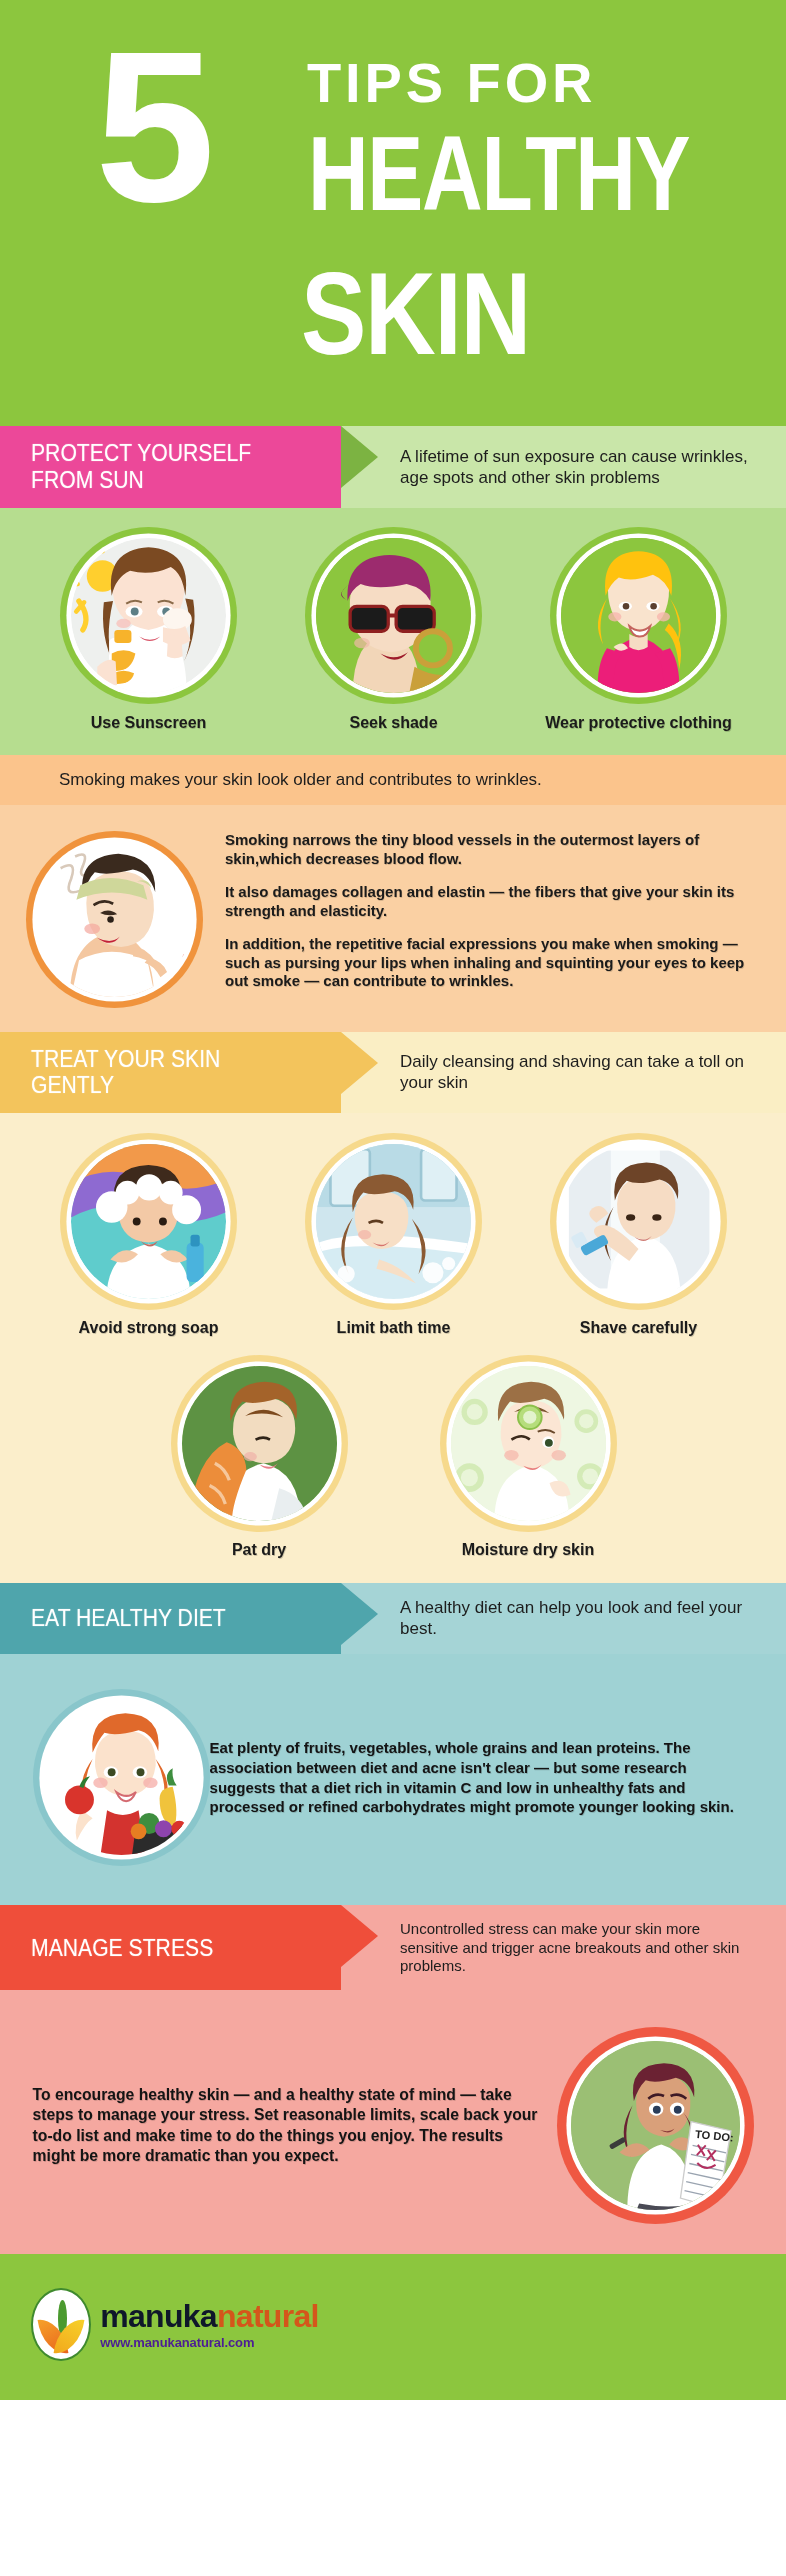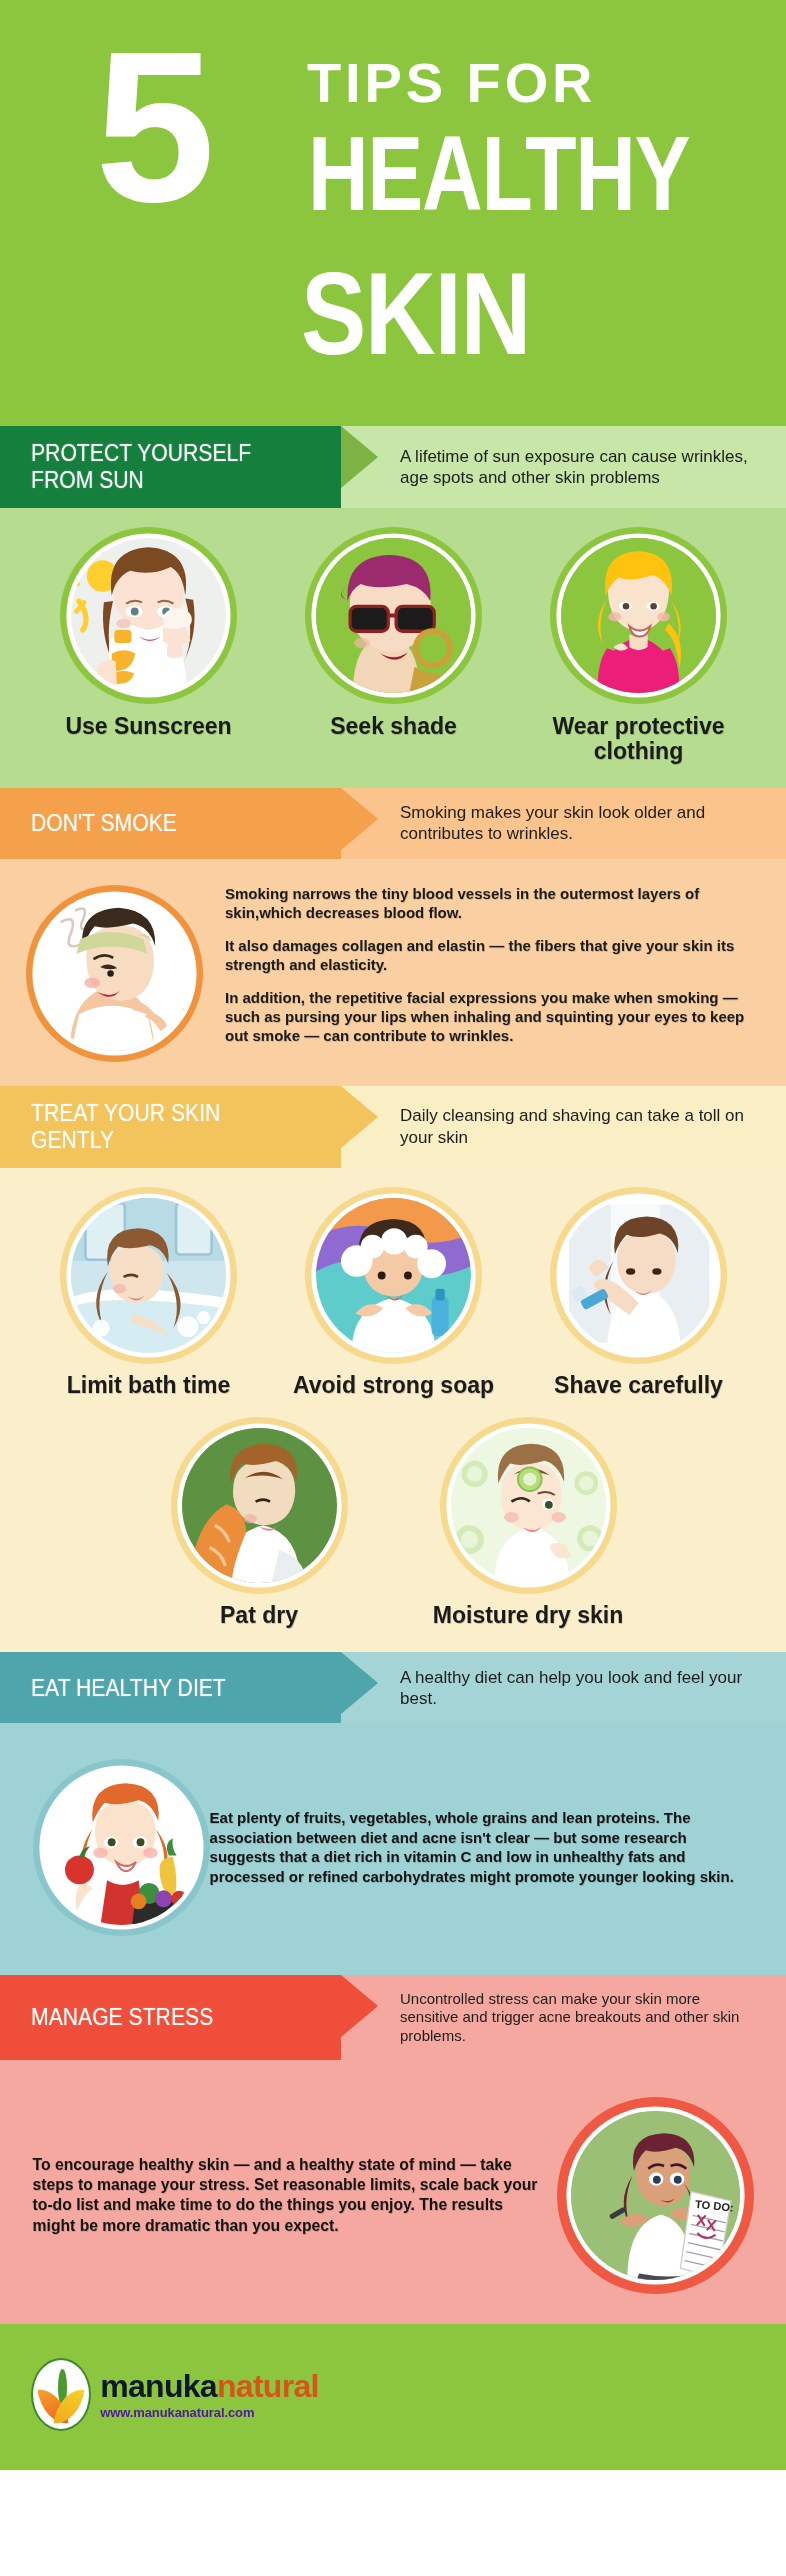--- a/index.html
+++ b/index.html
@@ -92,21 +92,21 @@
     padding: 14.4px 26px 14.4px 59px;
     display: flex;
     align-items: center;
     font-size: 17px;
     line-height: 1.25;
     color: #1d1d1d;
     font-weight: normal;
   }
 
   
-  .sec-sun .banner-tag { background: #15803d; color: #7cb342; }
+  .sec-sun .banner-tag { background: #ec4899; color: #7cb342; }
   .sec-sun .banner-desc { background: #c9e6a9; }
   .sec-sun .body { background: #b6dd8f; }
 
   .sec-smoke .banner-tag { background: #f5a04b; color: #f5a04b; }
   .sec-smoke .banner-desc { background: #fbc48c; }
   .sec-smoke .body { background: #fad0a3; }
 
   .sec-gentle .banner-tag { background: #f3c45c; color: #f3c45c; }
   .sec-gentle .banner-desc { background: #faeec4; }
   .sec-gentle .body { background: #fbeecb; }
@@ -120,21 +120,21 @@
   .sec-stress .body { background: #f5a8a0; }
   .sec-stress .banner-desc { font-size: 15px; }
 
   
   .body { padding: 19.7px 26px 23.6px 26px; }
 
   .tiles { display: flex; justify-content: space-around; align-items: flex-start; }
   .tile { width: 210px; text-align: center; }
   .tile-caption {
     margin-top: 9.2px;
-    font-size: 23px;
+    font-size: 16px;
     font-weight: bold;
     color: #1b1b1b;
     line-height: 1.1;
     text-shadow: 0.7px 0.7px 0 rgba(0,0,0,0.18);
   }
 
   
   .circle {
     width: 177px; height: 177px;
     border-radius: 50%;
@@ -359,23 +359,20 @@
           </div>
           <div class="tile-caption">Wear protective clothing</div>
         </div>
 
       </div>
     </div>
   </div>
 
   <div class="section sec-smoke">
     <div class="banner">
-      <div class="banner-tag">
-        <span class="banner-tag-text">DON'T SMOKE</span>
-      </div>
       <div class="banner-desc">Smoking makes your skin look older and contributes to wrinkles.</div>
     </div>
     <div class="body">
       <div class="smoke-row">
         <div class="circle ring-orange" style="flex:0 0 177px;">
           <div class="circle-inner bg-white">
             <svg width="155" height="155" viewBox="0 0 236 236" aria-hidden="true">
               <circle cx="118" cy="118" r="118" fill="#ffffff"></circle>
               <path d="M36 40 q26-14 16 16 q-12 28 14 18" stroke="#d8c9ba" stroke-width="4" fill="none"></path>
               <path d="M58 22 q22-10 12 14 q-10 22 14 12" stroke="#d8c9ba" stroke-width="4" fill="none"></path>
@@ -411,47 +408,20 @@
       <div class="banner-tag">
         <span class="banner-tag-text">TREAT YOUR SKIN GENTLY</span>
       </div>
       <div class="banner-desc">Daily cleansing and shaving can take a toll on your skin</div>
     </div>
     <div class="body">
 
       <div class="tiles">
         <div class="tile">
           <div class="circle ring-yellow">
-            <div class="circle-inner bg-sky">
-              <svg width="155" height="155" viewBox="0 0 236 236" aria-hidden="true">
-                <circle cx="118" cy="118" r="118" fill="#cfe6ee"></circle>
-                <rect x="0" y="0" width="236" height="96" fill="#b9dbe6"></rect>
-                <rect x="22" y="8" width="60" height="86" rx="6" fill="#dff0f5" stroke="#9cc6d4" stroke-width="4"></rect>
-                <rect x="160" y="8" width="54" height="78" rx="6" fill="#dff0f5" stroke="#9cc6d4" stroke-width="4"></rect>
-                <path d="M0 152 q60-26 236 0 v84 h-236z" fill="#ffffff"></path>
-                <path d="M0 166 q60-22 236 2 v68 h-236z" fill="#d6ecf3"></path>
-                <path d="M60 122 q-8-48 40-50 q46 2 40 48 q-6 38-40 40 q-34-2-40-38z" fill="#f7dfc6"></path>
-                <path d="M56 104 q-8-56 46-58 q52 2 46 54 q-8-24-28-28 q-32 8-48 2 q-10 10-16 30z" fill="#8b5a33"></path>
-                <path d="M56 112 q-22 46-6 86 q-26-42 6-86z" fill="#8b5a33"></path>
-                <path d="M146 114 q24 44 10 84 q26-42-10-84z" fill="#8b5a33"></path>
-                <path d="M80 120 q12-6 22 0" stroke="#5e3c20" stroke-width="4" fill="none"></path>
-                <path d="M86 150 q16 8 26-2 q-10 14-26 2z" fill="#d5736e"></path>
-                <ellipse cx="74" cy="138" rx="10" ry="7" fill="#f2b2a7" opacity="0.7"></ellipse>
-                <path d="M96 176 q34 10 56 36 q-34-16-60-22z" fill="#f7dfc6"></path>
-                <circle cx="178" cy="196" r="16" fill="#ffffff" opacity="0.9"></circle>
-                <circle cx="202" cy="182" r="10" fill="#ffffff" opacity="0.9"></circle>
-                <circle cx="46" cy="198" r="13" fill="#ffffff" opacity="0.9"></circle>
-              </svg>
-            </div>
-          </div>
-          <div class="tile-caption">Limit bath time</div>
-        </div>
-
-        <div class="tile">
-          <div class="circle ring-yellow">
             <div class="circle-inner bg-white">
               <svg width="155" height="155" viewBox="0 0 236 236" aria-hidden="true">
                 <circle cx="118" cy="118" r="118" fill="#ffffff"></circle>
                 <circle cx="118" cy="118" r="118" fill="#4ec6c6" opacity="0.9"></circle>
                 <path d="M0 0 h236 v70 q-60 28-120 0 q-58-26-116 6z" fill="#f2994a"></path>
                 <path d="M0 60 q58-32 116-6 q60 28 120 0 v50 q-62 28-120 2 q-58-26-116 6z" fill="#8e6ad1"></path>
                 <path d="M54 236 q0-70 64-84 q64 14 64 84z" fill="#ffffff"></path>
                 <path d="M72 108 q-6-52 46-54 q50 2 46 52 q-6 42-46 44 q-40-2-46-42z" fill="#f3c9a6"></path>
                 <path d="M66 92 q-8-58 52-60 q56 2 50 58 q-8-26-30-30 q-34 10-52 4 q-12 10-20 28z" fill="#3e2a1c"></path>
                 <circle cx="100" cy="118" r="6" fill="#2b1c12"></circle>
@@ -465,20 +435,47 @@
                   <circle cx="119" cy="66" r="20"></circle>
                 </g>
                 <path d="M60 176 q20-24 42-8 q-18 20-42 8z" fill="#f3c9a6"></path>
                 <path d="M178 176 q-20-24-42-8 q18 20 42 8z" fill="#f3c9a6"></path>
                 <rect x="176" y="150" width="26" height="60" rx="8" fill="#4ab3dd"></rect>
                 <rect x="182" y="138" width="14" height="18" rx="4" fill="#2d93c0"></rect>
               </svg>
             </div>
           </div>
           <div class="tile-caption">Avoid strong soap</div>
+        </div>
+
+        <div class="tile">
+          <div class="circle ring-yellow">
+            <div class="circle-inner bg-sky">
+              <svg width="155" height="155" viewBox="0 0 236 236" aria-hidden="true">
+                <circle cx="118" cy="118" r="118" fill="#cfe6ee"></circle>
+                <rect x="0" y="0" width="236" height="96" fill="#b9dbe6"></rect>
+                <rect x="22" y="8" width="60" height="86" rx="6" fill="#dff0f5" stroke="#9cc6d4" stroke-width="4"></rect>
+                <rect x="160" y="8" width="54" height="78" rx="6" fill="#dff0f5" stroke="#9cc6d4" stroke-width="4"></rect>
+                <path d="M0 152 q60-26 236 0 v84 h-236z" fill="#ffffff"></path>
+                <path d="M0 166 q60-22 236 2 v68 h-236z" fill="#d6ecf3"></path>
+                <path d="M60 122 q-8-48 40-50 q46 2 40 48 q-6 38-40 40 q-34-2-40-38z" fill="#f7dfc6"></path>
+                <path d="M56 104 q-8-56 46-58 q52 2 46 54 q-8-24-28-28 q-32 8-48 2 q-10 10-16 30z" fill="#8b5a33"></path>
+                <path d="M56 112 q-22 46-6 86 q-26-42 6-86z" fill="#8b5a33"></path>
+                <path d="M146 114 q24 44 10 84 q26-42-10-84z" fill="#8b5a33"></path>
+                <path d="M80 120 q12-6 22 0" stroke="#5e3c20" stroke-width="4" fill="none"></path>
+                <path d="M86 150 q16 8 26-2 q-10 14-26 2z" fill="#d5736e"></path>
+                <ellipse cx="74" cy="138" rx="10" ry="7" fill="#f2b2a7" opacity="0.7"></ellipse>
+                <path d="M96 176 q34 10 56 36 q-34-16-60-22z" fill="#f7dfc6"></path>
+                <circle cx="178" cy="196" r="16" fill="#ffffff" opacity="0.9"></circle>
+                <circle cx="202" cy="182" r="10" fill="#ffffff" opacity="0.9"></circle>
+                <circle cx="46" cy="198" r="13" fill="#ffffff" opacity="0.9"></circle>
+              </svg>
+            </div>
+          </div>
+          <div class="tile-caption">Limit bath time</div>
         </div>
 
         <div class="tile">
           <div class="circle ring-yellow">
             <div class="circle-inner bg-white">
               <svg width="155" height="155" viewBox="0 0 236 236" aria-hidden="true">
                 <circle cx="118" cy="118" r="118" fill="#ffffff"></circle>
                 <rect x="12" y="10" width="64" height="210" fill="#e8eef2"></rect>
                 <rect x="150" y="10" width="76" height="210" fill="#e8eef2"></rect>
                 <rect x="76" y="10" width="74" height="210" fill="#f6fafb"></rect>

